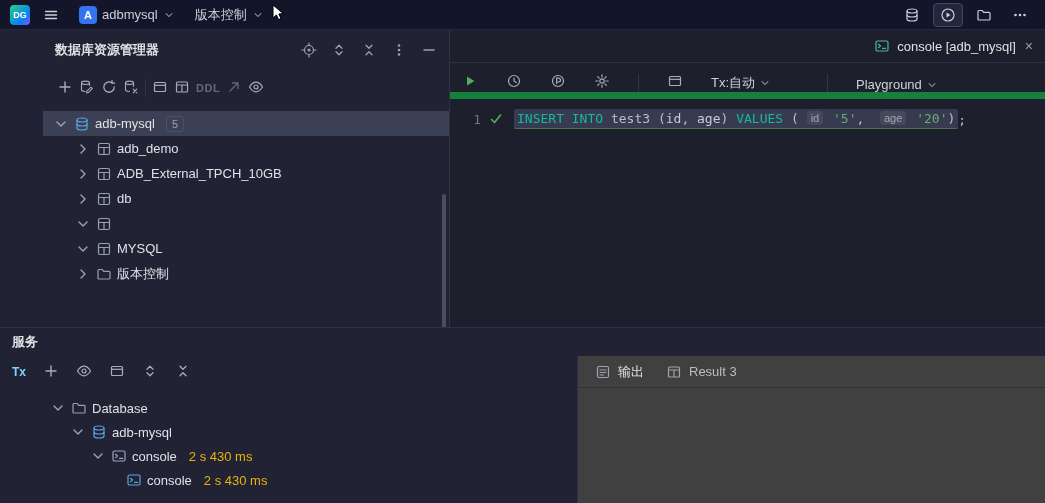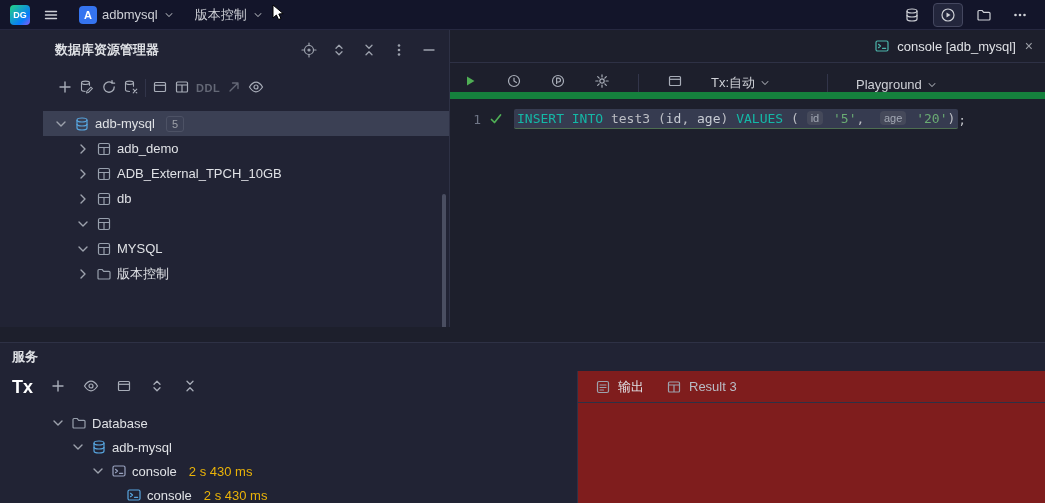--- a/index.html
+++ b/index.html
@@ -55,35 +55,35 @@
 
   .editor-body { flex:1; display:flex; font-family:"DejaVu Sans Mono",monospace; font-size:13px; padding-top:8px; color:#bcbec4; }
   .gutter { width:64px; flex:0 0 64px; display:flex; align-items:center; justify-content:flex-end; gap:7px; padding-right:10px; height:24px; color:#6f7586; }
   .gut-check { color:#4fae55; display:flex; }
   .code-line { height:24px; display:flex; align-items:center; white-space:pre; }
   .stmt { background:#363b50; border-bottom:1px solid #4e6e51; border-radius:2px; padding:2px 3px; }
   .tk-kw { color:#14b8a6; } .tk-str { color:#6aab73; } .tk-pl { color:#bcbec4; } .tk-tbl { color:#bcbec4; } .tk-col { color:#c8ccd4; }
   .inlay { display:inline-block; font-family:"Liberation Sans",sans-serif; font-size:11px; background:#45495a; color:#a2a7b3; border-radius:4px; padding:1px 4px; margin:0 2px 0 0; transform:translateY(-1px); }
 
   
-  .services { flex:1; display:flex; flex-direction:column; background:#212334; border-top:1px solid #2e3145; min-height:0;margin-top:15px; }
+  .services { flex:1; display:flex; flex-direction:column; background:#212334; border-top:1px solid #2e3145; min-height:0; }
   .sv-header { height:28px; flex:0 0 28px; display:flex; align-items:center; padding:0 12px; }
   .sv-title { font-weight:bold; }
   .sv-body { flex:1; display:flex; min-height:0; }
   .sv-left { width:578px; flex:0 0 578px; border-right:1px solid #2e3145; display:flex; flex-direction:column; }
   .sv-toolbar { height:32px; flex:0 0 32px; display:flex; align-items:center; gap:17px; padding:0 12px; color:#a8adb8; }
-  .tx-label { font-size:18px; font-weight:bold; color:#ffffff; }
+  .tx-label { font-size:12px; font-weight:bold; color:#7dd3fc; }
   .sv-content { flex:1; display:flex; min-height:0; }
   .sv-strip { width:34px; flex:0 0 34px; display:flex; flex-direction:column; align-items:center; padding-top:8px; }
   .sv-tree { flex:1; padding-top:8px; overflow:hidden; }
   .srow { height:24px; display:flex; align-items:center; gap:5px; white-space:nowrap; }
   .s-lv0 { padding-left:16px; } .s-lv1 { padding-left:36px; } .s-lv2 { padding-left:56px; } .s-lv3 { padding-left:92px; }
   .dur { color:#eab308; margin-left:7px; }
 
-  .sv-right { flex:1; display:flex; flex-direction:column; background:#7f1d1d; min-width:0; }
+  .sv-right { flex:1; display:flex; flex-direction:column; background:#404040; min-width:0; }
   .out-tabs { height:32px; flex:0 0 32px; display:flex; align-items:center; padding-left:6px; border-bottom:1px solid #2e3145; }
   .out-tab { height:32px; display:flex; align-items:center; gap:7px; padding:0 11px; color:#b9bdc6; }
   .out-tab.active { color:#dfe1e5; }
   .console-out { flex:1; overflow:hidden; font-family:"DejaVu Sans Mono",monospace; font-size:13px; line-height:22px; padding-left:10px; white-space:pre; }
   .console-out .first { margin-top:-9px; }
   .line--sql { color:#d08550; }
   .line--info { color:#dfe1e5; }
 
   .defs-holder { position:absolute; width:0; height:0; overflow:hidden; }
 </style>

